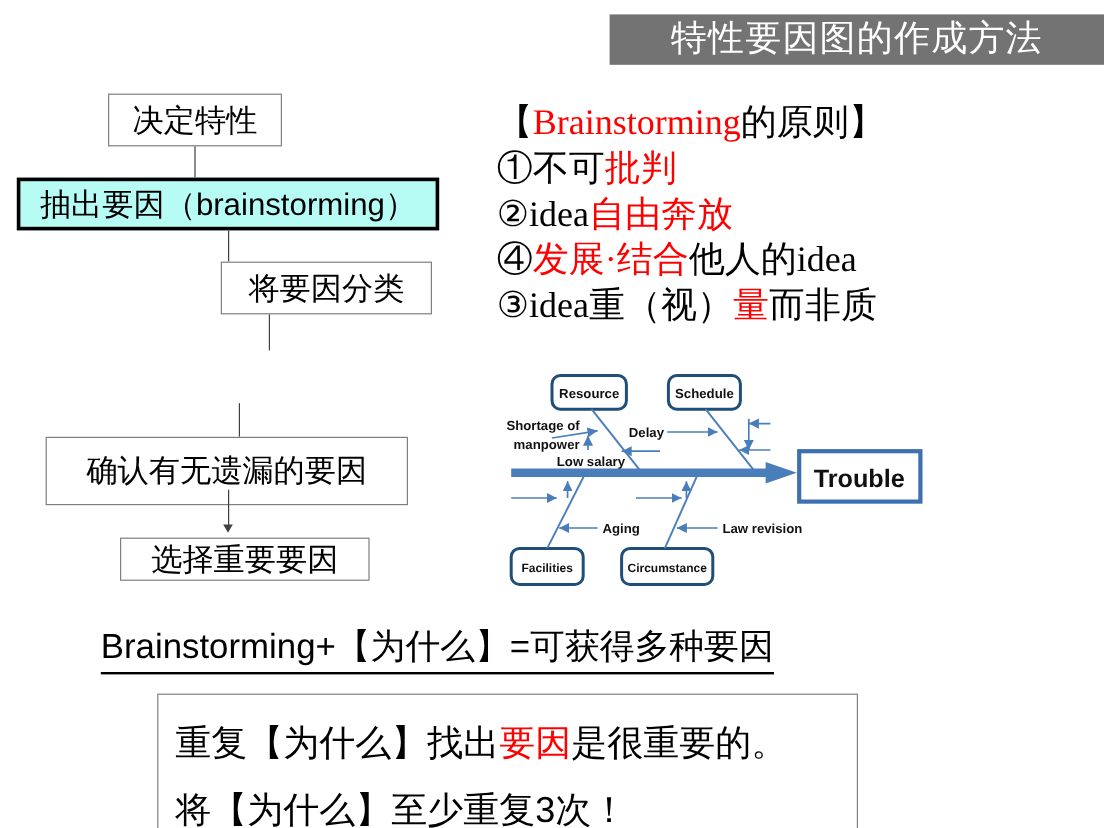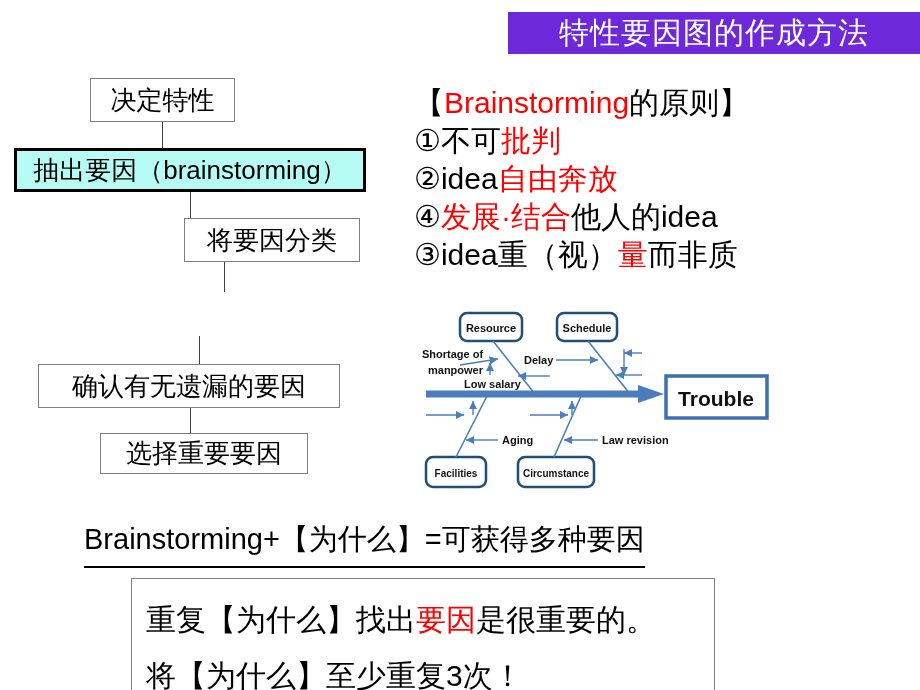--- a/index.html
+++ b/index.html
@@ -19,21 +19,21 @@
     background: #ffffff;
   }
 
   
   #title-banner {
     position: absolute;
     left: 508px;
     top: 12px;
     width: 412px;
     height: 42px;
-    background: #6d28d9;
+    background: #737373;
     color: #ffffff;
     font-size: 30px;
     line-height: 42px;
     text-align: center;
     letter-spacing: 1px;
     white-space: nowrap;
   }
 
   
   .flow-box {
@@ -70,21 +70,21 @@
   
   #principles {
     position: absolute;
     left: 414px;
     top: 84px;
     width: 506px;
     font-size: 30px;
     line-height: 38px;
     white-space: nowrap;
   }
-  #principles .line { height: 38px; }
+  #principles .line { height: 38px; font-family: Liberation Serif, serif; }
   .red { color: #ff0000; }
   .blk { color: #000000; }
 
   
   #fishbone {
     position: absolute;
     left: 420px;
     top: 305px;
     width: 352px;
     height: 196px;
@@ -93,21 +93,21 @@
 
   
   #statement {
     position: absolute;
     left: 84px;
     top: 520px;
     font-size: 29px;
     line-height: 38px;
     white-space: nowrap;
     border-bottom: 2px solid #000000;
-    padding-bottom: 8px;
+    padding-bottom: 2px;
   }
 
   
   #bottom-box {
     position: absolute;
     left: 131px;
     top: 578px;
     width: 584px;
     height: 118px;
     box-sizing: border-box;
@@ -133,25 +133,25 @@
   <div class="connector" style="left:162px; top:122px; height:26px;"></div>
 
   <div class="flow-box highlight" style="left:14px; top:148px; width:352px; height:44px;">抽出要因（brainstorming）</div>
   <div class="connector" style="left:190px; top:192px; height:26px;"></div>
 
   <div class="flow-box" style="left:136px; top:218px; width:176px; height:44px;margin-left:48px;">将要因分类</div>
   <div class="connector" style="left:224px; top:262px; height:30px;"></div>
 
   <div class="connector" style="left:199px; top:336px; height:28px;"></div>
 
-  <div class="flow-box" style="left:38px; top:364px; width:302px; height:44px;">确认有无遗漏的要因</div>
+  <div class="flow-box" style="left:38px; top:364px; width:302px; height:57px;">确认有无遗漏的要因</div>
   <div class="connector" style="left:190px; top:408px; height:31px;"></div>
   <div class="arrow-head" style="left:186px; top:437px;"></div>
 
-  <div class="flow-box" style="left:100px; top:433px; width:208px; height:41px;">选择重要要因</div>
+  <div class="flow-box" style="left:100px; top:448px; width:208px; height:36px;">选择重要要因</div>
 
   <div id="principles">
     <div class="line"><span class="blk">【</span><span class="red">Brainstorming</span><span class="blk">的原则</span><span class="blk">】</span></div>
     <div class="line"><span class="blk">①</span><span class="blk">不可</span><span class="red">批判</span></div>
     <div class="line"><span class="blk">②</span><span class="blk">idea</span><span class="red">自由奔放</span></div>
     <div class="line"><span class="blk">④</span><span class="red">发展·结合</span><span class="blk">他人的idea</span></div>
     <div class="line"><span class="blk">③</span><span class="blk">idea重（视）</span><span class="red">量</span><span class="blk">而非质</span></div>
   </div>
 
   <div id="fishbone">

